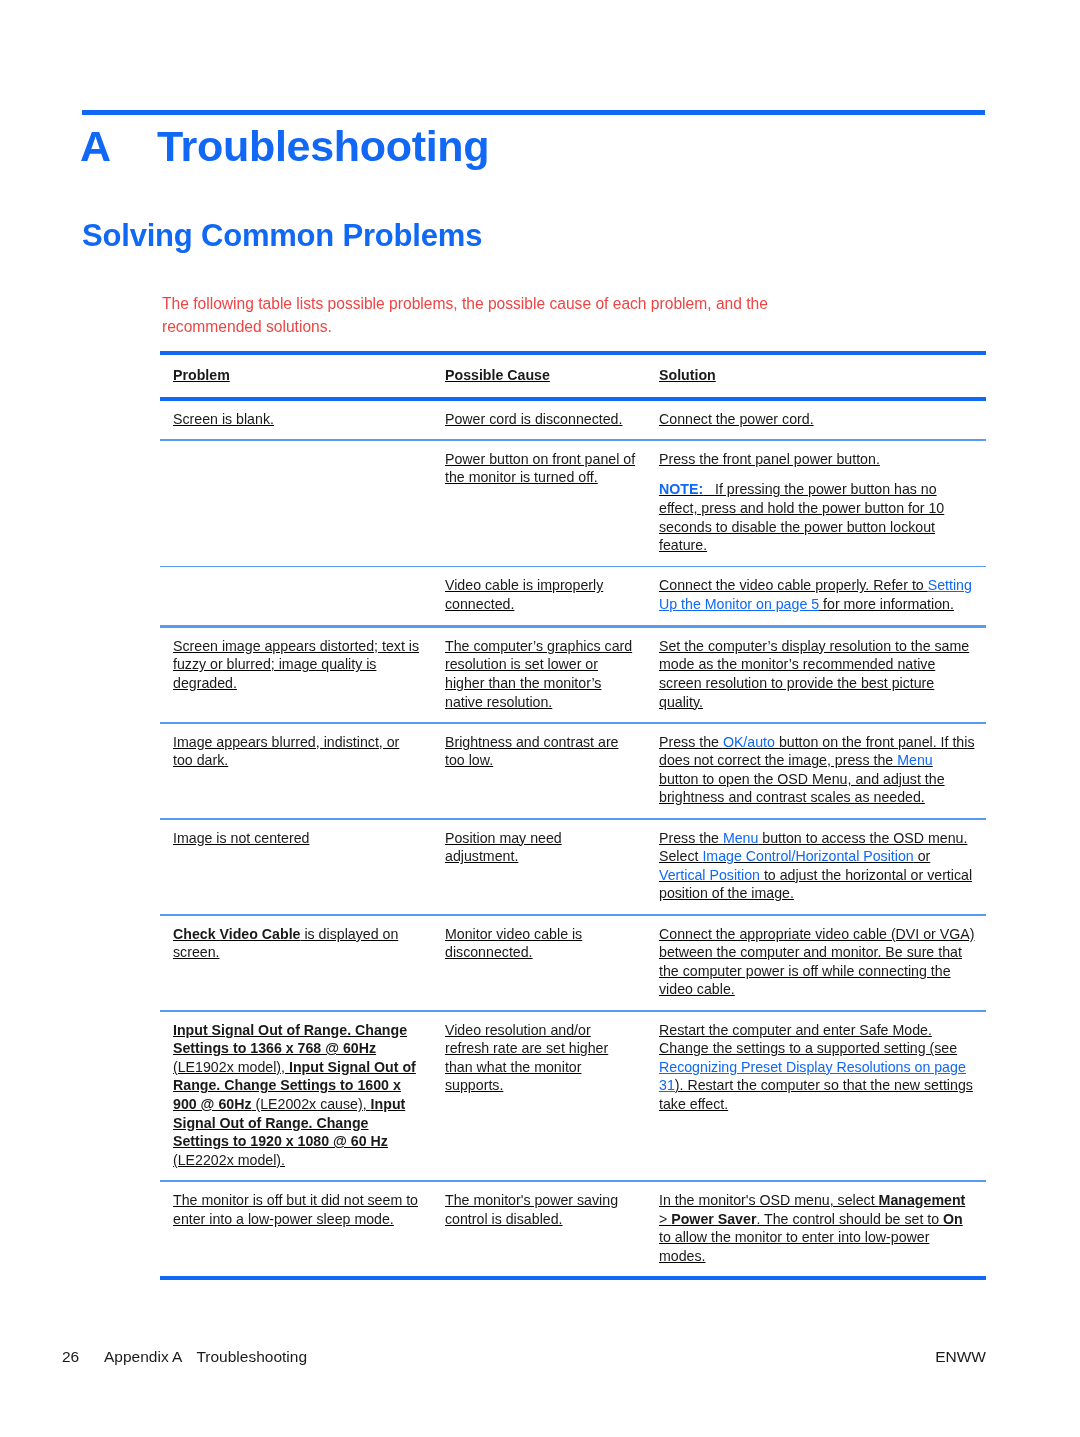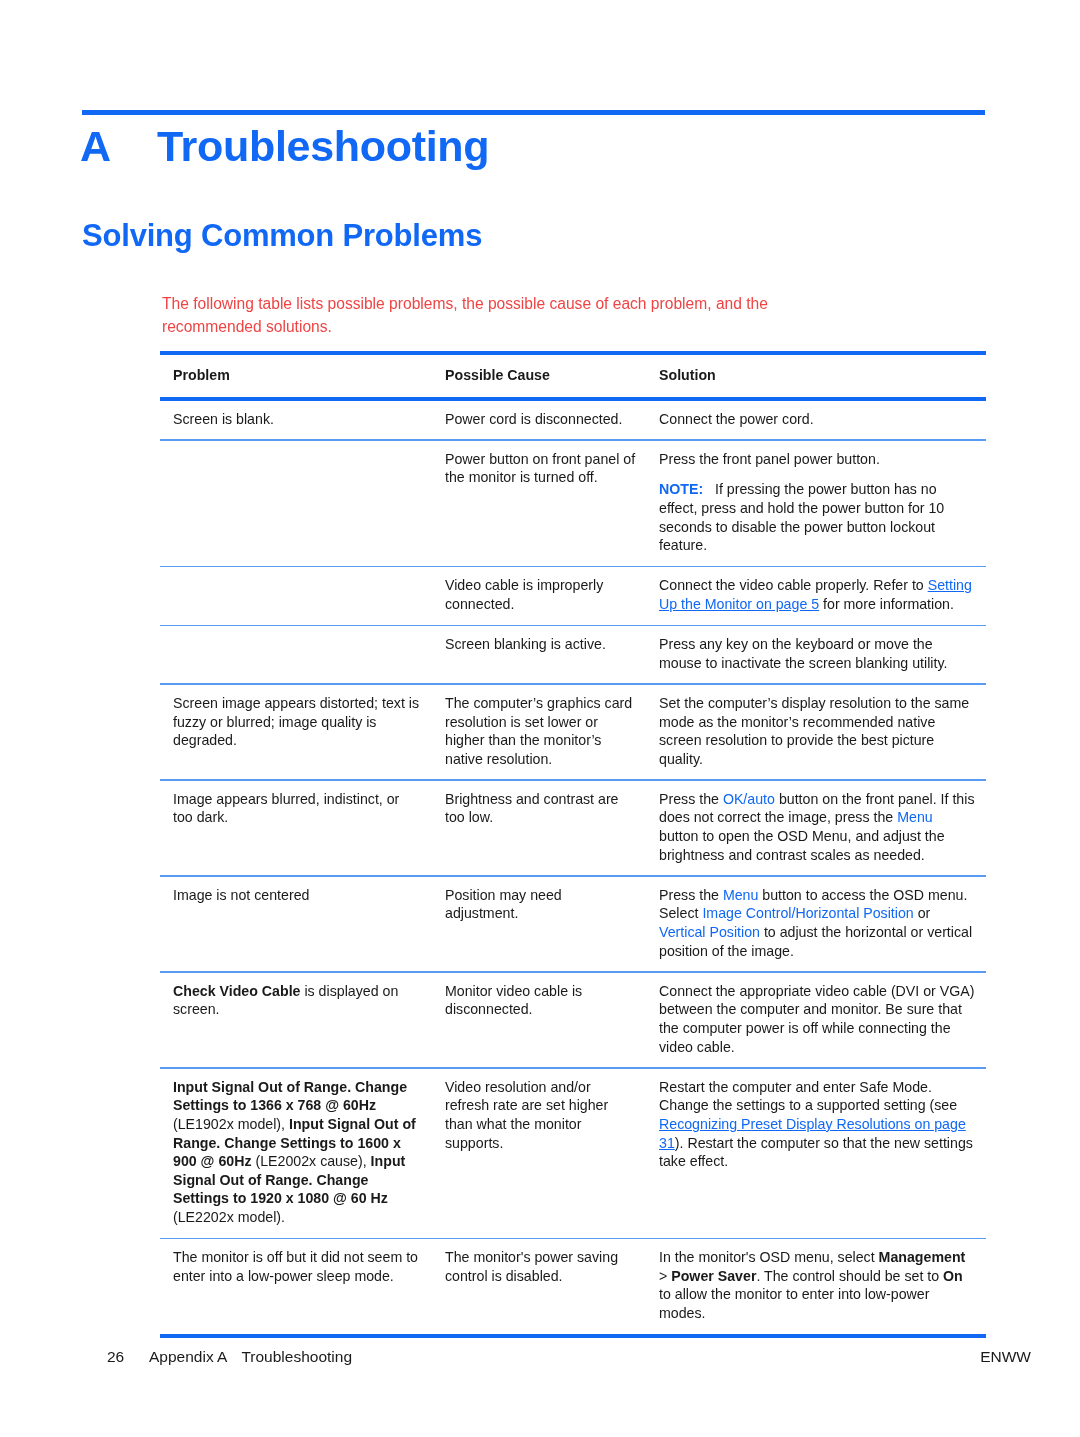--- a/index.html
+++ b/index.html
@@ -81,20 +81,21 @@
     width: 100%;
   }
   .rule-thin {
     height: 1.6px;
     background: #5a9bf2;
     width: 100%;
   }
   .row {
     display: flex;
     width: 100%;
+    text-decoration: underline;
   }
   .cell {
     font-size: 14.2px;
     line-height: 18.6px;
     color: #1a1a1a;
     box-sizing: border-box;
     padding: 9px 10px 11px 13px;
   }
   .c1 { width: 272px; }
   .c2 { width: 214px; }
@@ -120,21 +121,20 @@
   .footer {
     position: absolute;
     left: 62px;
     top: 1348px;
     width: 924px;
     display: flex;
     justify-content: space-between;
     align-items: baseline;
     font-size: 15.5px;
     color: #1a1a1a;
-    margin-left: 45px;
   }
   .footer-left { white-space: nowrap; }
   .pg-num { display: inline-block; width: 42px; }
   .ap-label { display: inline-block; padding-right: 14px; }
 </style>
 </head>
 <body>
 
 <div class="page">
 
@@ -180,25 +180,20 @@
 
     <div class="row">
       <div class="cell c1"></div>
       <div class="cell c2">Video cable is improperly connected.</div>
       <div class="cell c3">
         <span>Connect the video cable properly. Refer to </span><span class="lnk">Setting Up the Monitor on page 5</span><span> for more information.</span>
       </div>
     </div>
     <div class="rule-thin"></div>
 
-    <div class="row">
-      <div class="cell c1"></div>
-      <div class="cell c2">Screen blanking is active.</div>
-      <div class="cell c3">Press any key on the keyboard or move the mouse to inactivate the screen blanking utility.</div>
-    </div>
     <div class="rule-thin"></div>
 
     <div class="row">
       <div class="cell c1">Screen image appears distorted; text is fuzzy or blurred; image quality is degraded.</div>
       <div class="cell c2">The computer’s graphics card resolution is set lower or higher than the monitor’s native resolution.</div>
       <div class="cell c3">Set the computer’s display resolution to the same mode as the monitor’s recommended native screen resolution to provide the best picture quality.</div>
     </div>
     <div class="rule-thin"></div>
 
     <div class="row">

